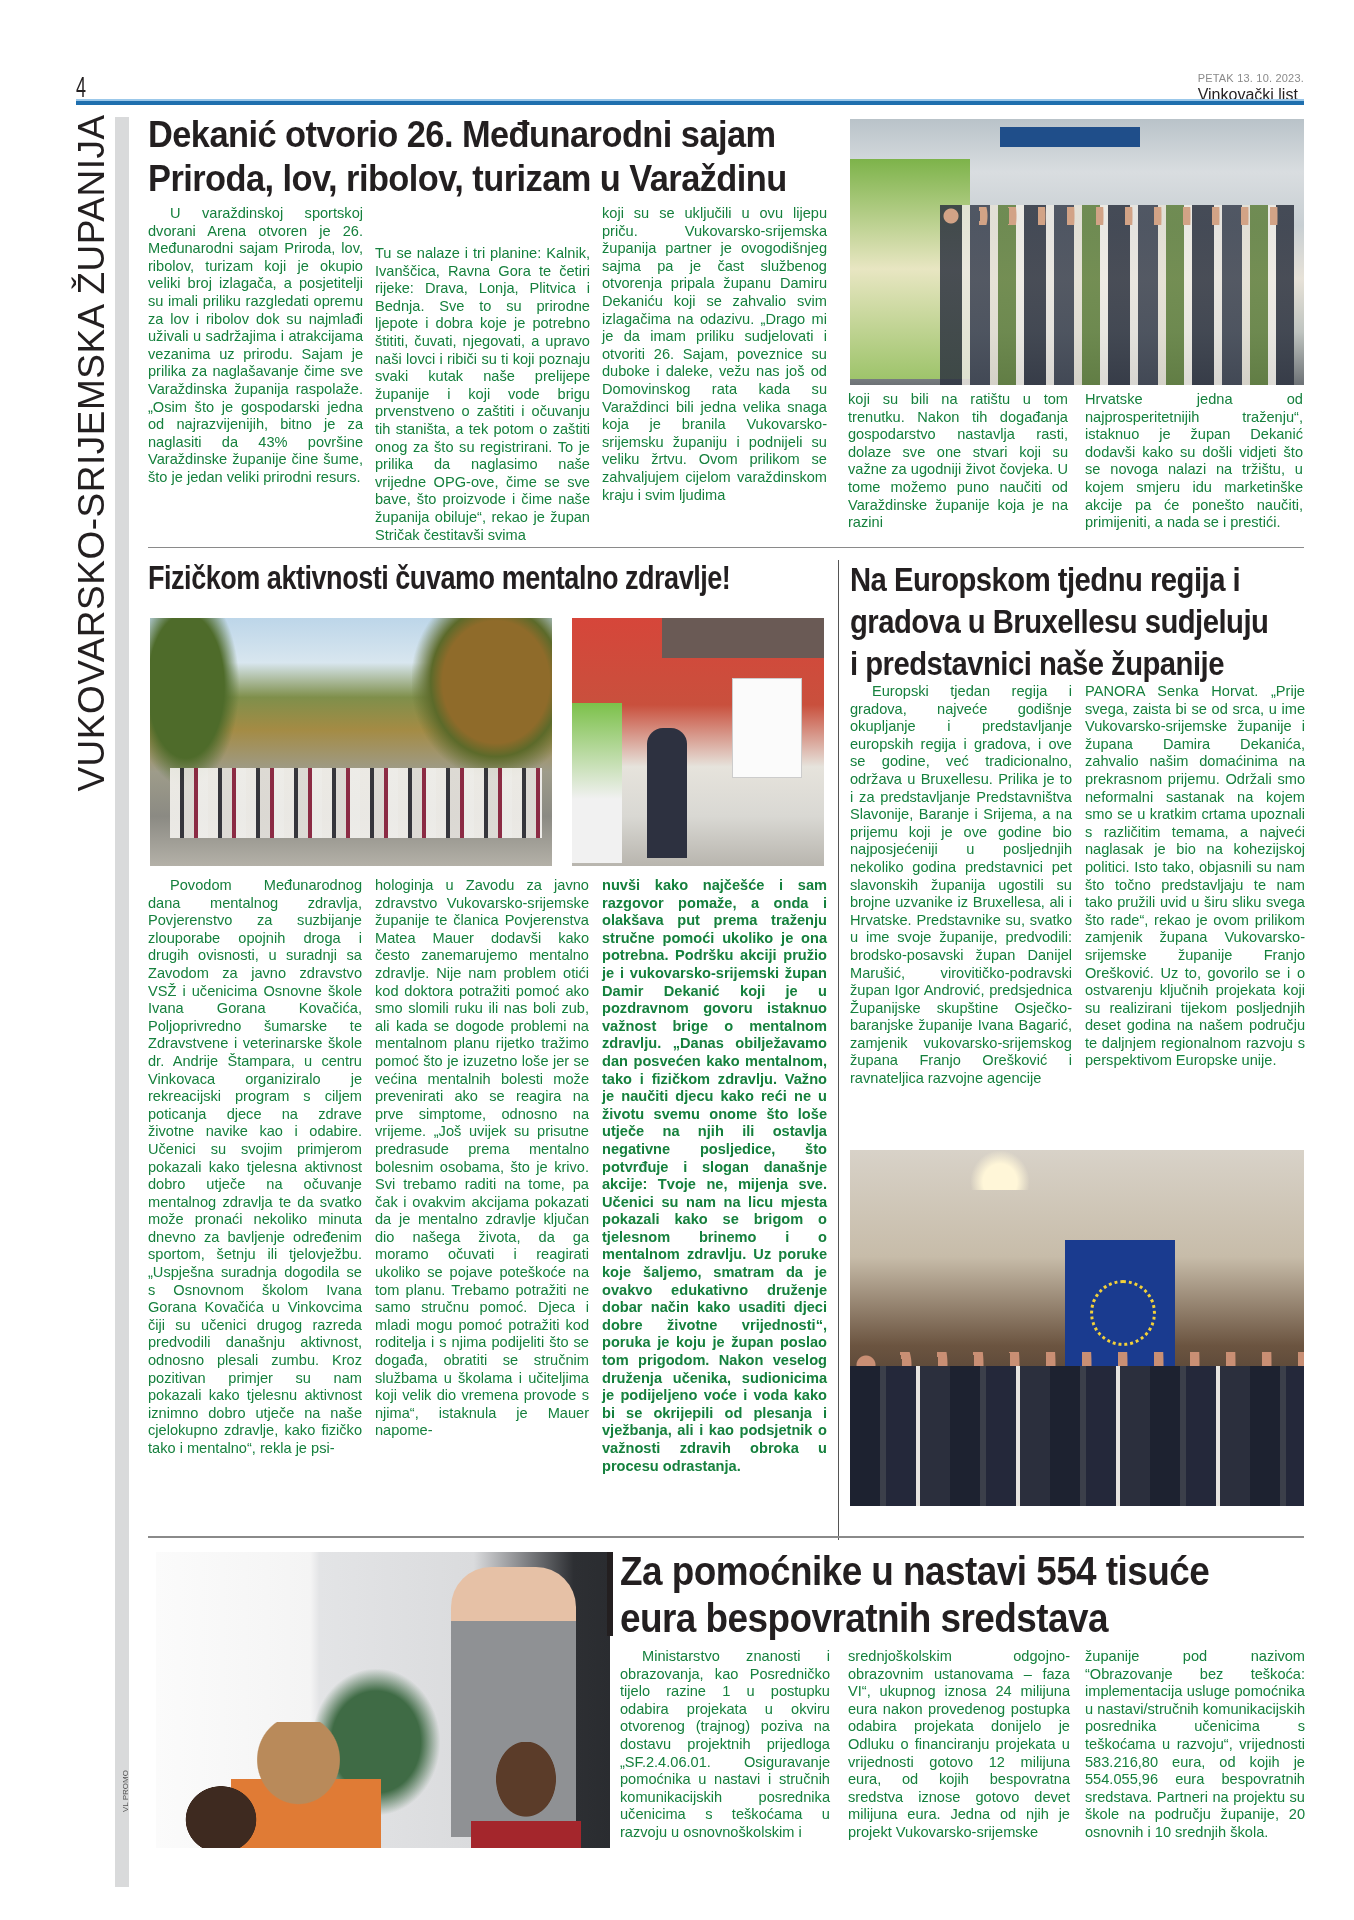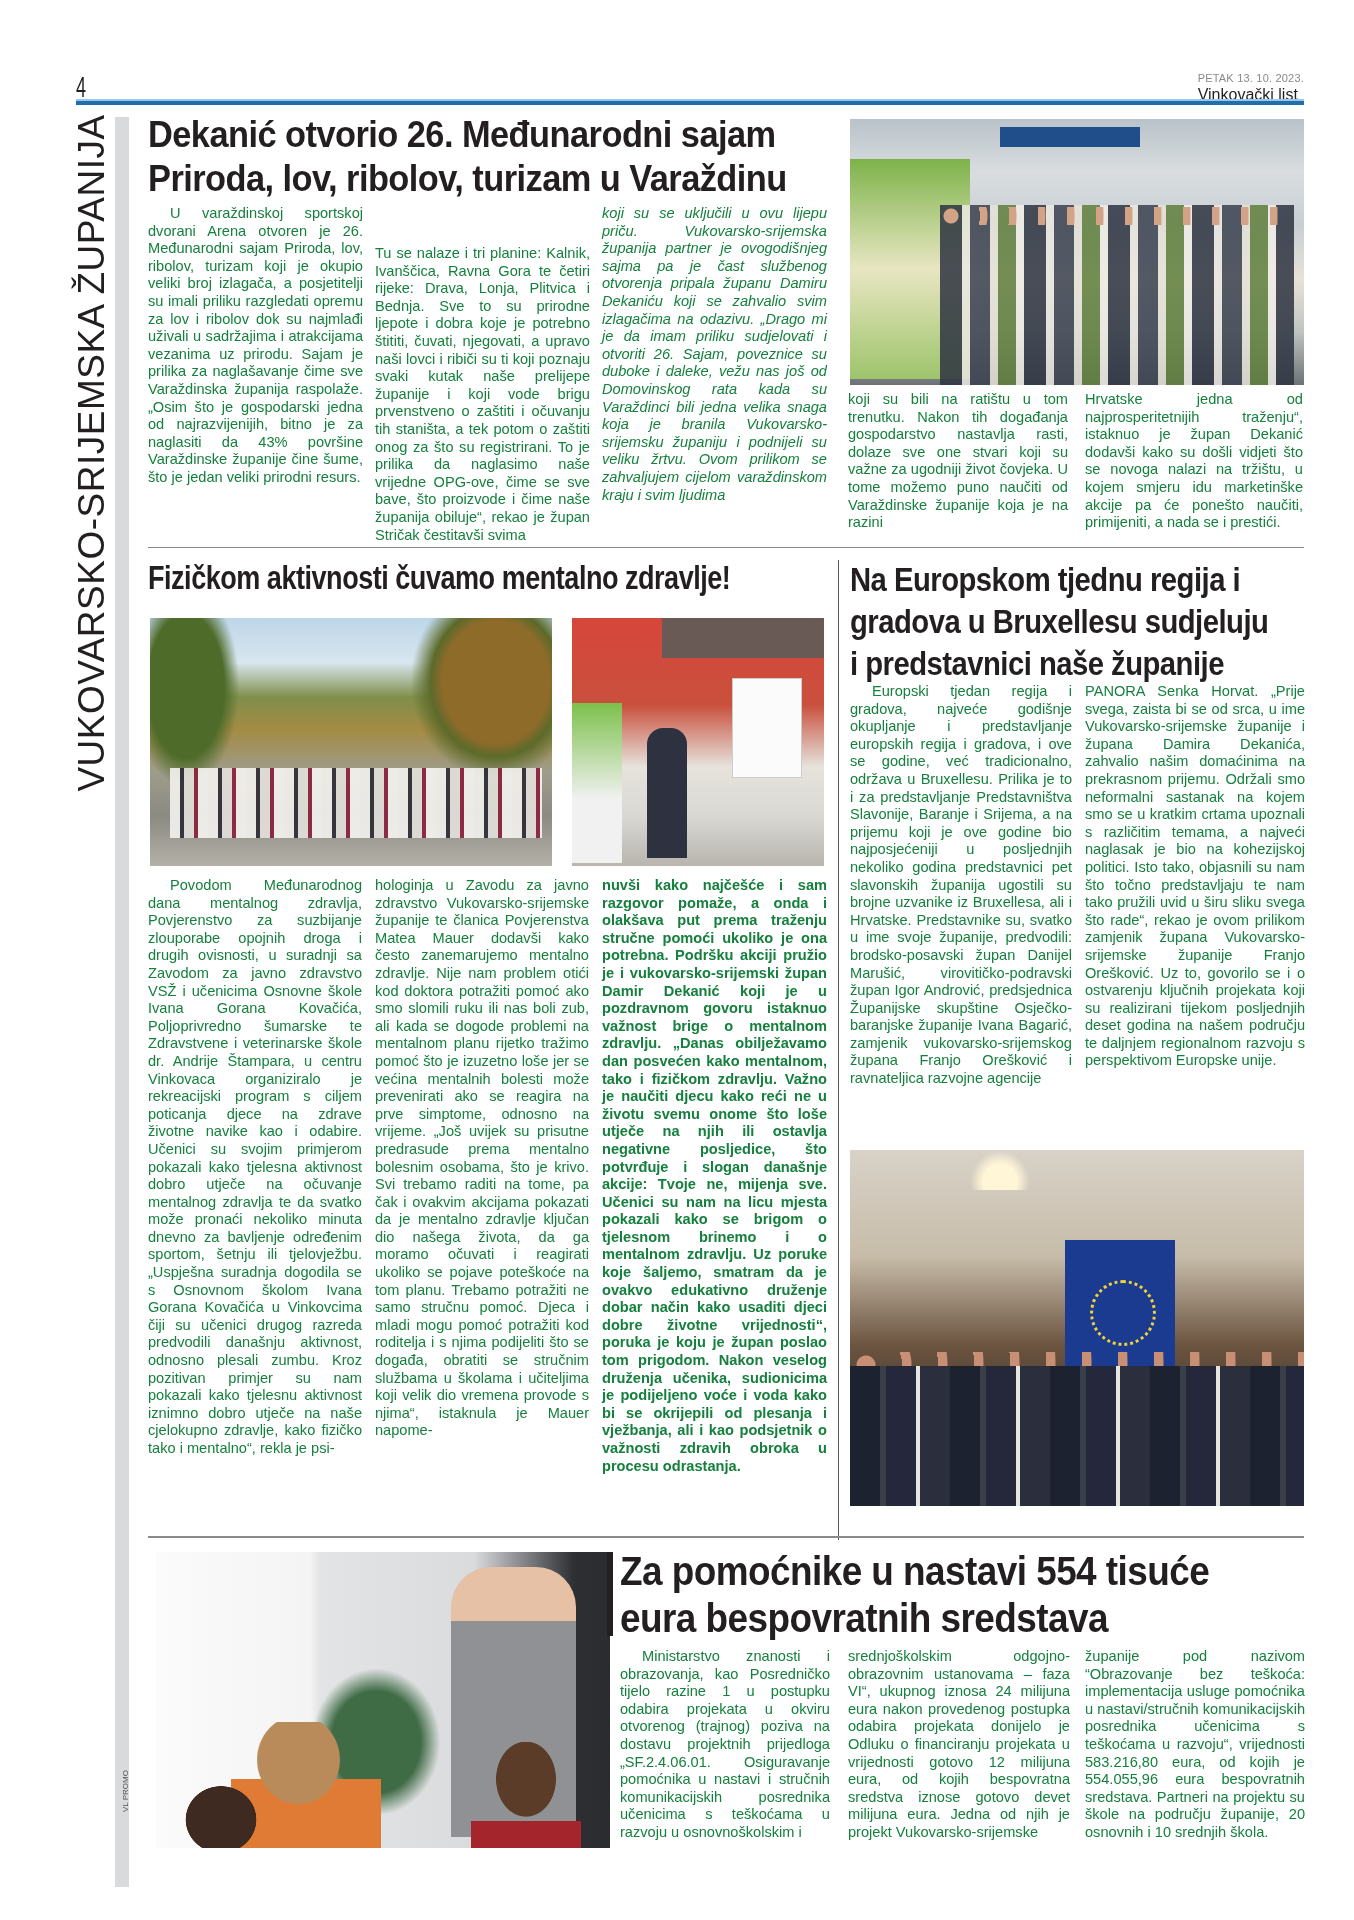--- a/index.html
+++ b/index.html
@@ -19,21 +19,21 @@
 
   h1, h2 { font-family: "Liberation Sans", sans-serif; font-weight: 700; color: #231f20; letter-spacing: -0.6px; }
 
   .art1-title { position: absolute; left: 148px; top: 113px; width: 690px; font-size: 37px; line-height: 44px; transform: scaleX(0.93); transform-origin: left top; }
   .body { font-family: "Liberation Sans", sans-serif; font-size: 14.6px; line-height: 17.6px; text-align: justify; hyphens: manual; color: #15803d; }
   .col { position: absolute; }
   .indent { text-indent: 22px; }
 
   .art1-c1 { left: 148px; top: 205px; width: 215px; }
   .art1-c2 { left: 375px; top: 205px; width: 215px; margin-top: 40px; }
-  .art1-c3 { left: 602px; top: 205px; width: 225px; font-style: italic; }
+  .art1-c3 { left: 602px; top: 205px; width: 225px; }
   .art1-c4 { left: 848px; top: 391px; width: 220px; }
   .art1-c5 { left: 1085px; top: 391px; width: 218px; }
 
   .photo { position: absolute; overflow: hidden; }
   .photo-fair { left: 850px; top: 119px; width: 454px; height: 266px; background: linear-gradient(180deg,#b9c3c9 0%,#d9dde0 20%,#c8cfd3 40%,#e7e2d8 60%,#bfc4c0 80%,#6d7276 100%); }
   .photo-fair .banner { position: absolute; left: 0; top: 40px; width: 120px; height: 220px; background: linear-gradient(180deg,#7db34a,#e8e6c2 50%,#9ec46b); }
   .photo-fair .sign { position: absolute; left: 150px; top: 8px; width: 140px; height: 20px; background: #1f4e8a; }
   .photo-fair .people { position: absolute; left: 90px; right: 10px; bottom: 0; height: 180px; background: repeating-linear-gradient(90deg,#2d3340 0 22px,#eae7e1 22px 30px,#3a414f 30px 50px,#e6e2d6 50px 58px,#5f7f3c 58px 76px,#f0ede6 76px 84px); opacity: 0.85; }
   .photo-fair .heads { position: absolute; left: 90px; right: 10px; top: 88px; height: 18px; background: repeating-radial-gradient(circle at 11px 9px,#d2a386 0 7px,transparent 8px 29px); }
 

